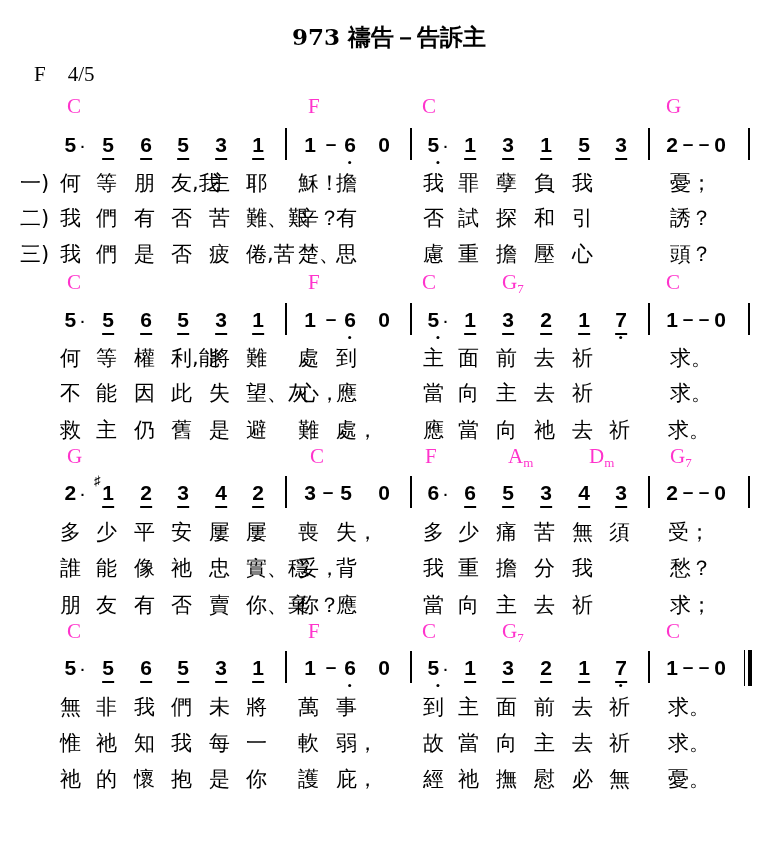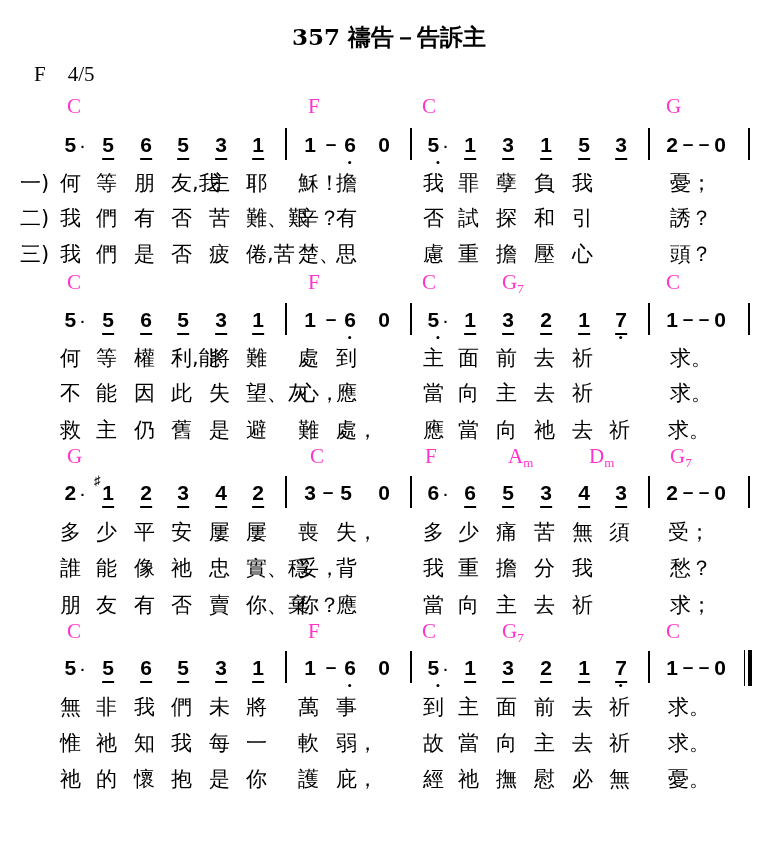--- a/index.html
+++ b/index.html
@@ -18,21 +18,21 @@
   .bar { width:1.5px; height:32px; background:#000; }
   .dbar { width:7px; height:36px; border-left:1.5px solid #000; }
   .dbar::after { content:""; position:absolute; right:0; top:0; width:4px; height:100%; background:#000; }
   .dash { font-family:"Liberation Sans", sans-serif; font-weight:bold; font-size:19px; transform:translateX(-50%); line-height:24px; }
   .lyric { font-family:"DejaVu Sans", sans-serif; font-size:21px; line-height:24px; transform:translateX(-50%); }
   .vnum { font-family:"DejaVu Sans", sans-serif; font-size:21px; line-height:24px; }
 </style>
 </head>
 <body>
 
-<div class="abs title">357  禱告－告訴主</div>
+<div class="abs title">973  禱告－告訴主</div>
 <div class="abs meta">
   <span>F</span><span>4/5</span>
 </div>
 
 <div id="score">
     <div>
       <div class="abs chord" style="left: 67px; top: 94px; transform: none;"><span>C</span></div>
       <div class="abs chord" style="left: 308px; top: 94px; transform: none;"><span>F</span></div>
       <div class="abs chord" style="left: 422px; top: 94px; transform: none;"><span>C</span></div>
       <div class="abs chord" style="left: 666px; top: 94px; transform: none;"><span>G</span></div>

